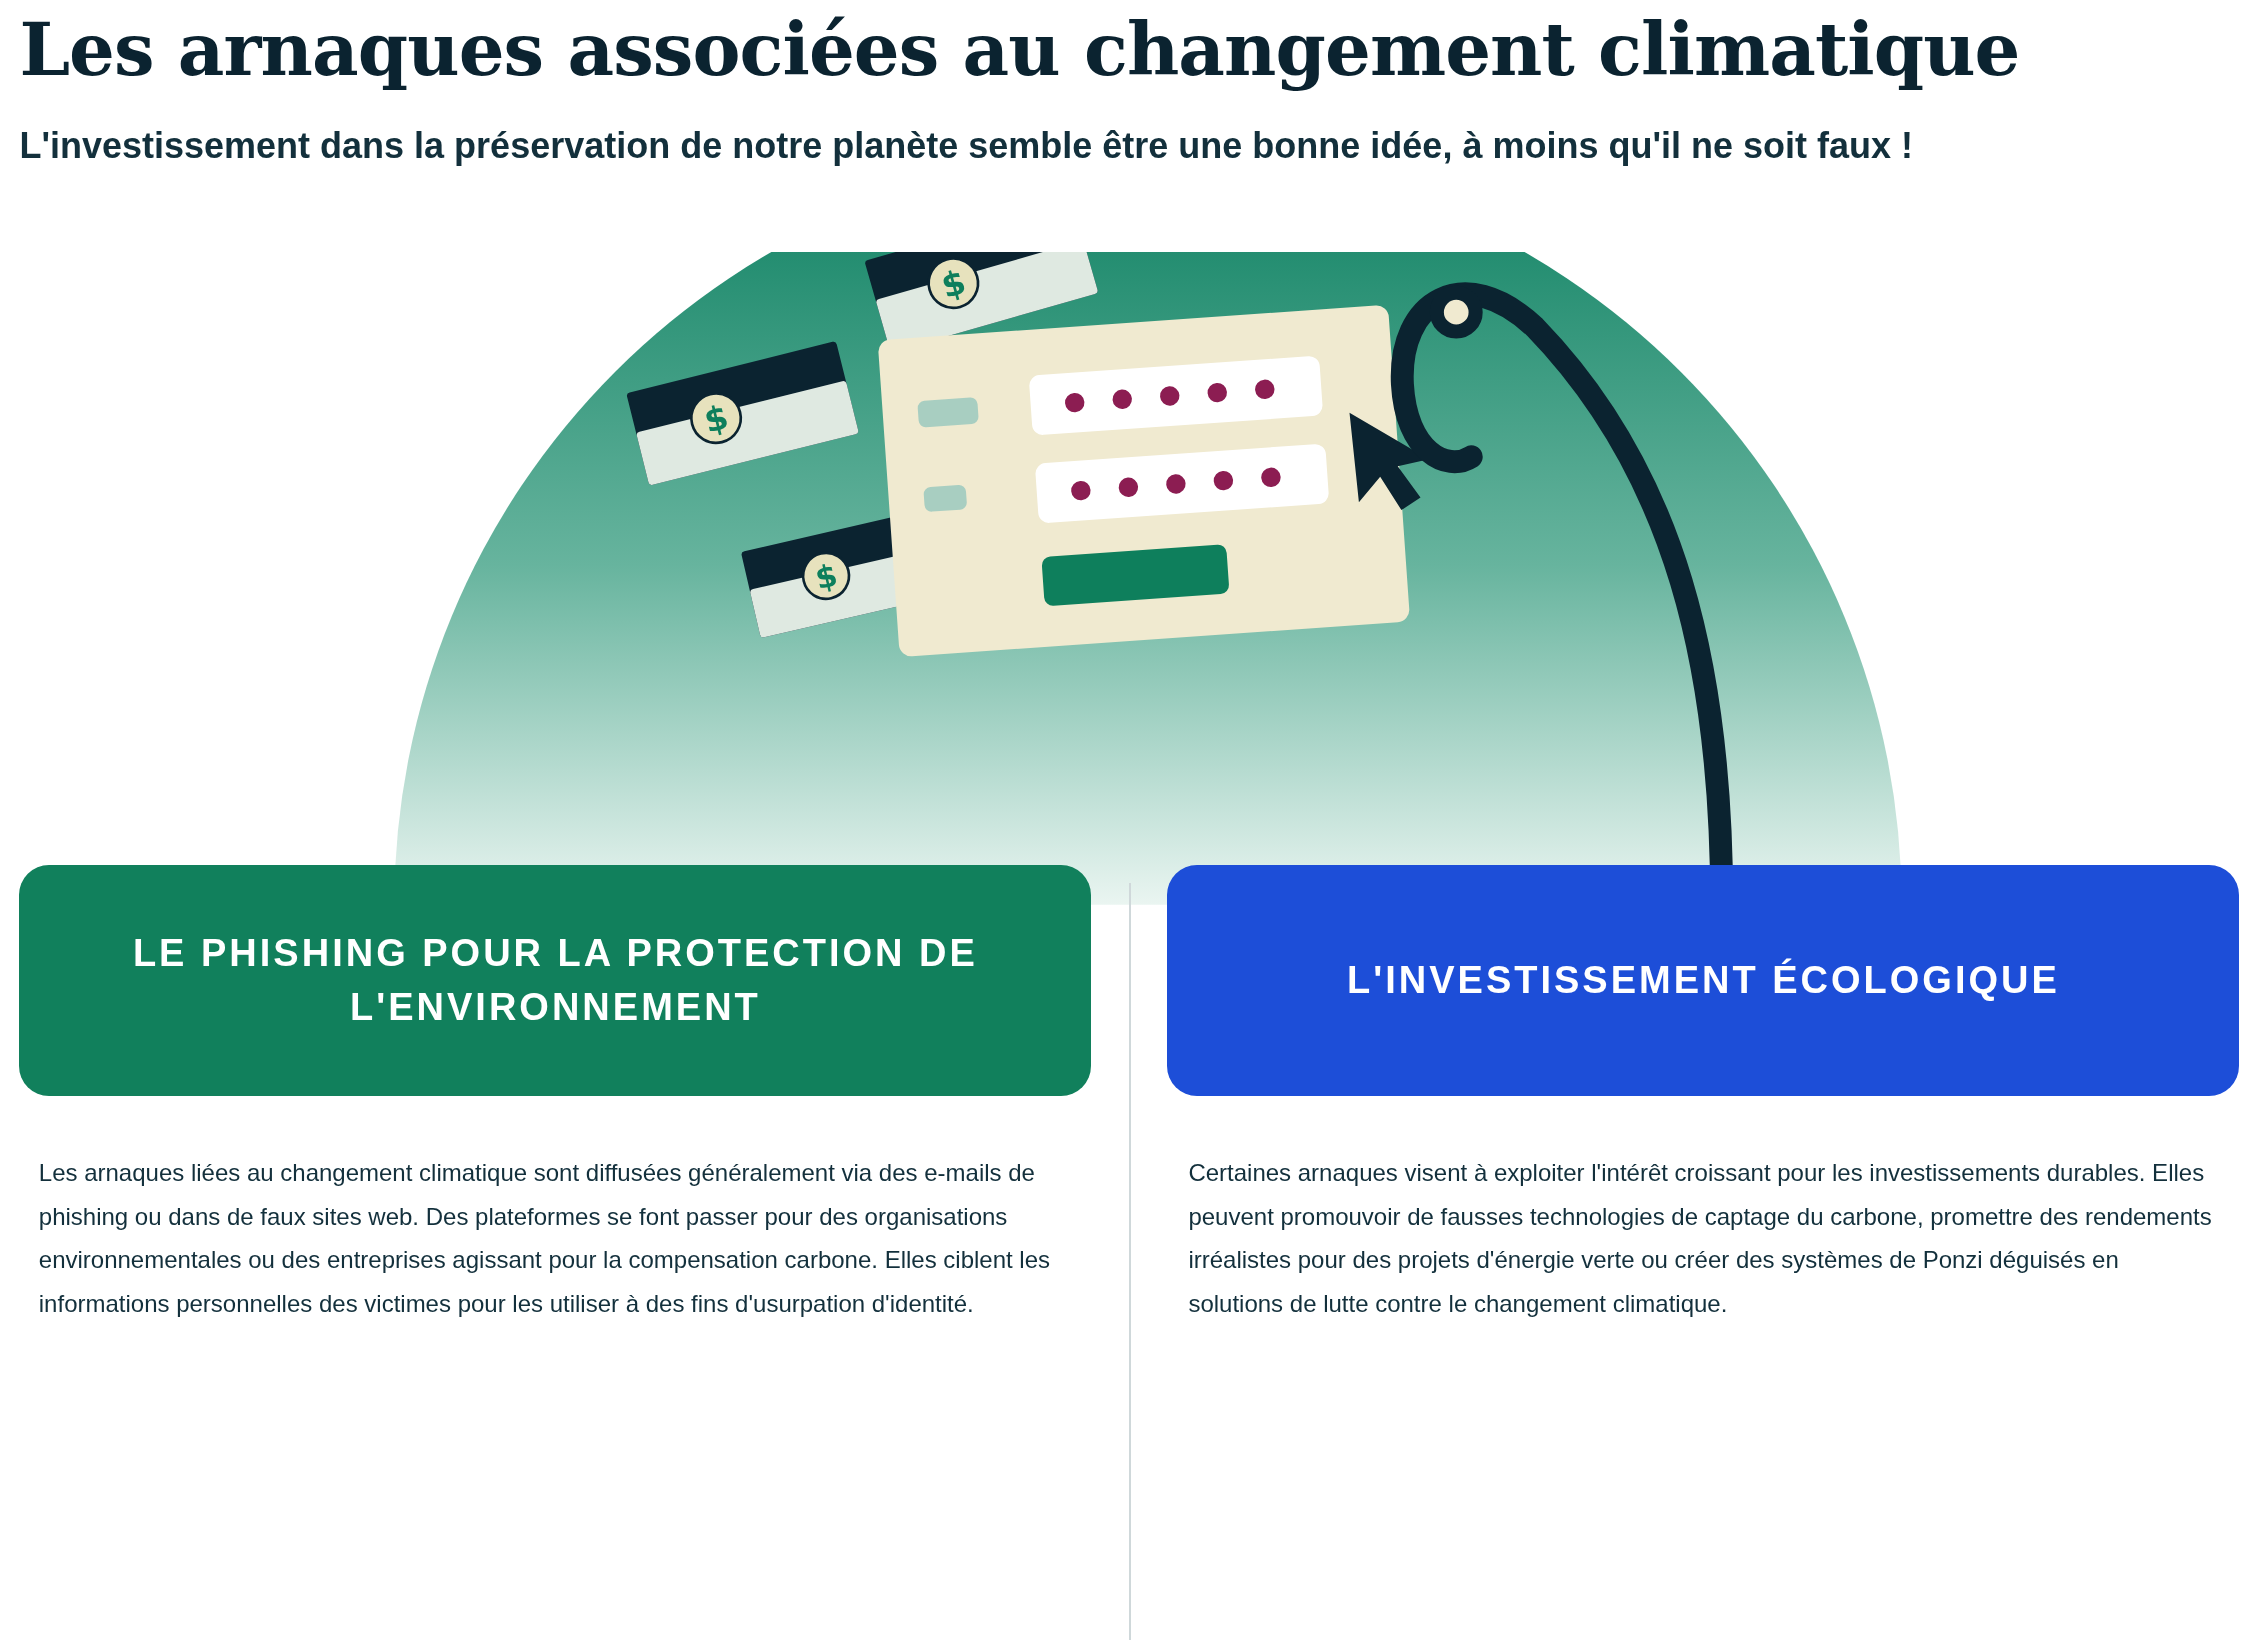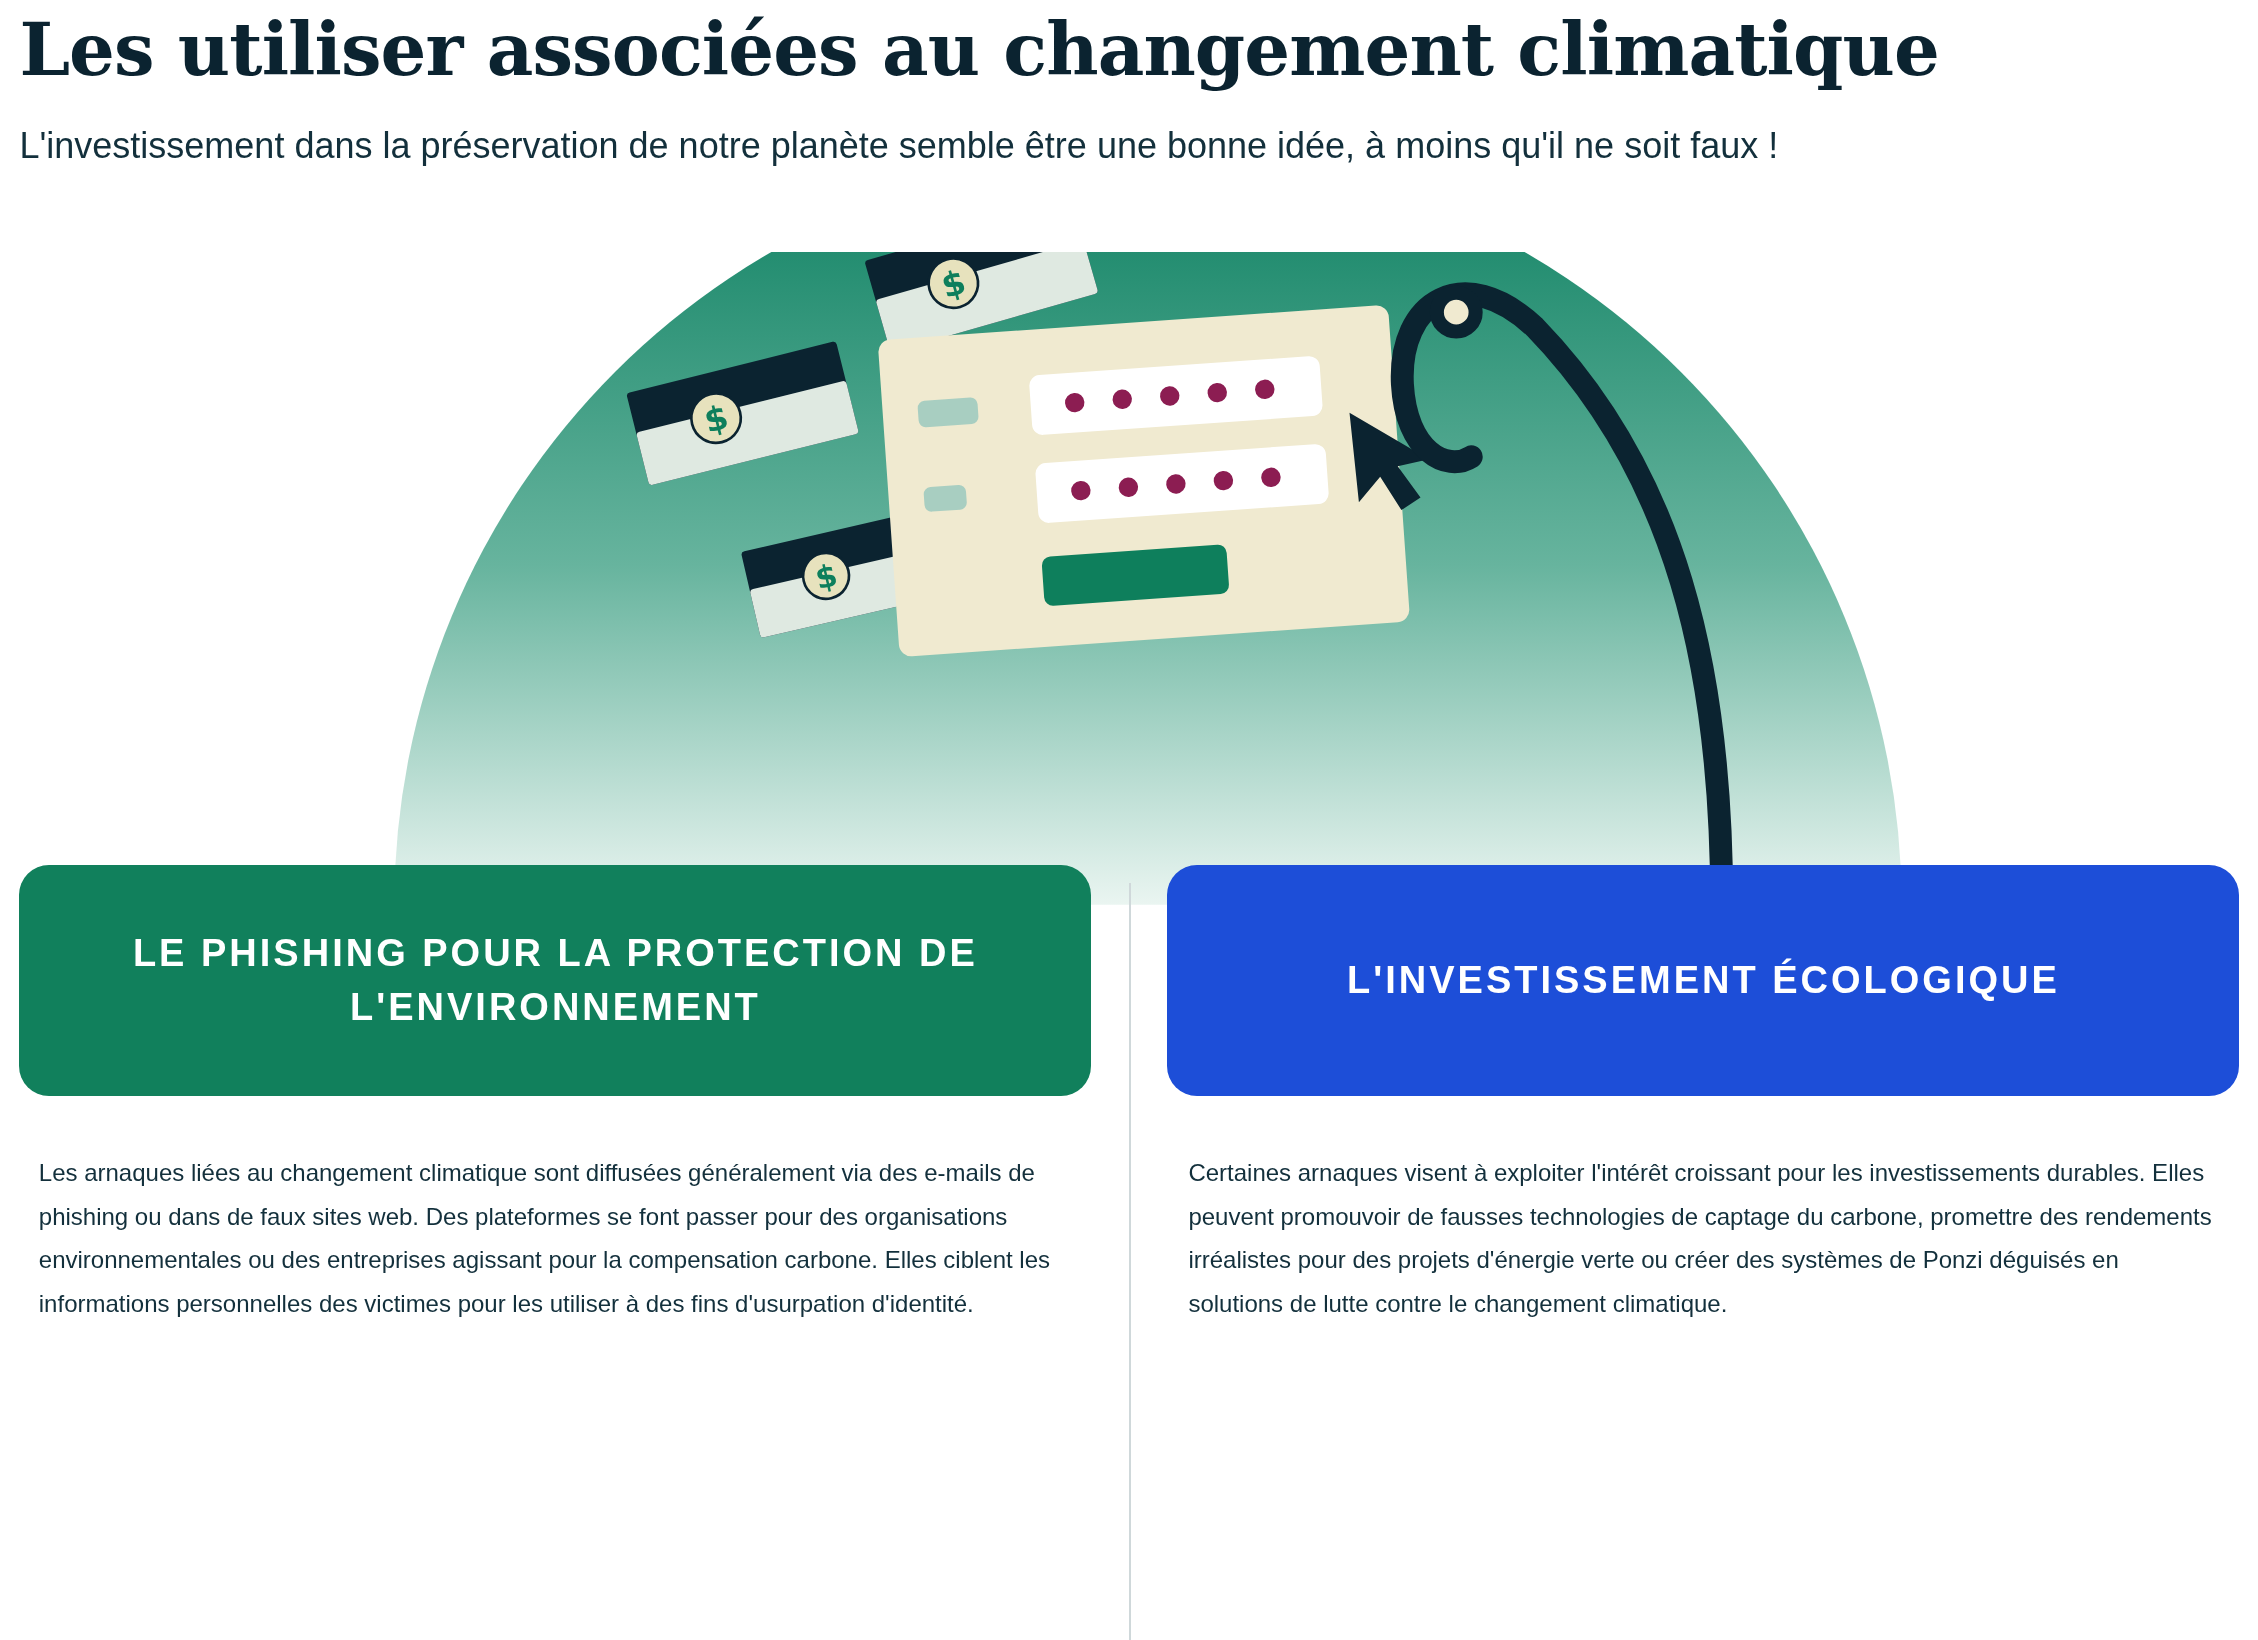--- a/index.html
+++ b/index.html
@@ -34,20 +34,21 @@
     color: #0b2330;
     margin: 14px 0 0 0;
     white-space: nowrap;
   }
   .subtitle {
     font-size: 36px;
     line-height: 1.25;
     color: #13303c;
     margin: 37px 0 0 0;
     white-space: nowrap;
+    font-weight: bold;
   }
 
   
   .illustration {
     position: absolute;
     left: 0;
     top: 238px;
     width: 2258px;
     height: 653px;
     overflow: hidden;
@@ -107,21 +108,21 @@
     line-height: 1.82;
     color: #13303c;
   }
   .col.right .body-text { padding-left: 21px; }
 </style>
 </head>
 <body>
 
 <div class="page">
 
-  <h1 class="title">Les utiliser associées au changement climatique</h1>
+  <h1 class="title">Les arnaques associées au changement climatique</h1>
   <p class="subtitle">L'investissement dans la préservation de notre planète semble être une bonne idée, à moins qu'il ne soit faux !</p>
 
   <div class="illustration">
     <svg class="illu-svg" width="2258" height="653" viewBox="0 0 2560 740" xmlns="http://www.w3.org/2000/svg">
       <defs>
         <linearGradient id="arcGrad" x1="0" y1="0" x2="0" y2="1">
           <stop offset="0%" stop-color="#0e8162"></stop>
           <stop offset="55%" stop-color="#67b49e"></stop>
           <stop offset="100%" stop-color="#eaf5f1"></stop>
         </linearGradient>

